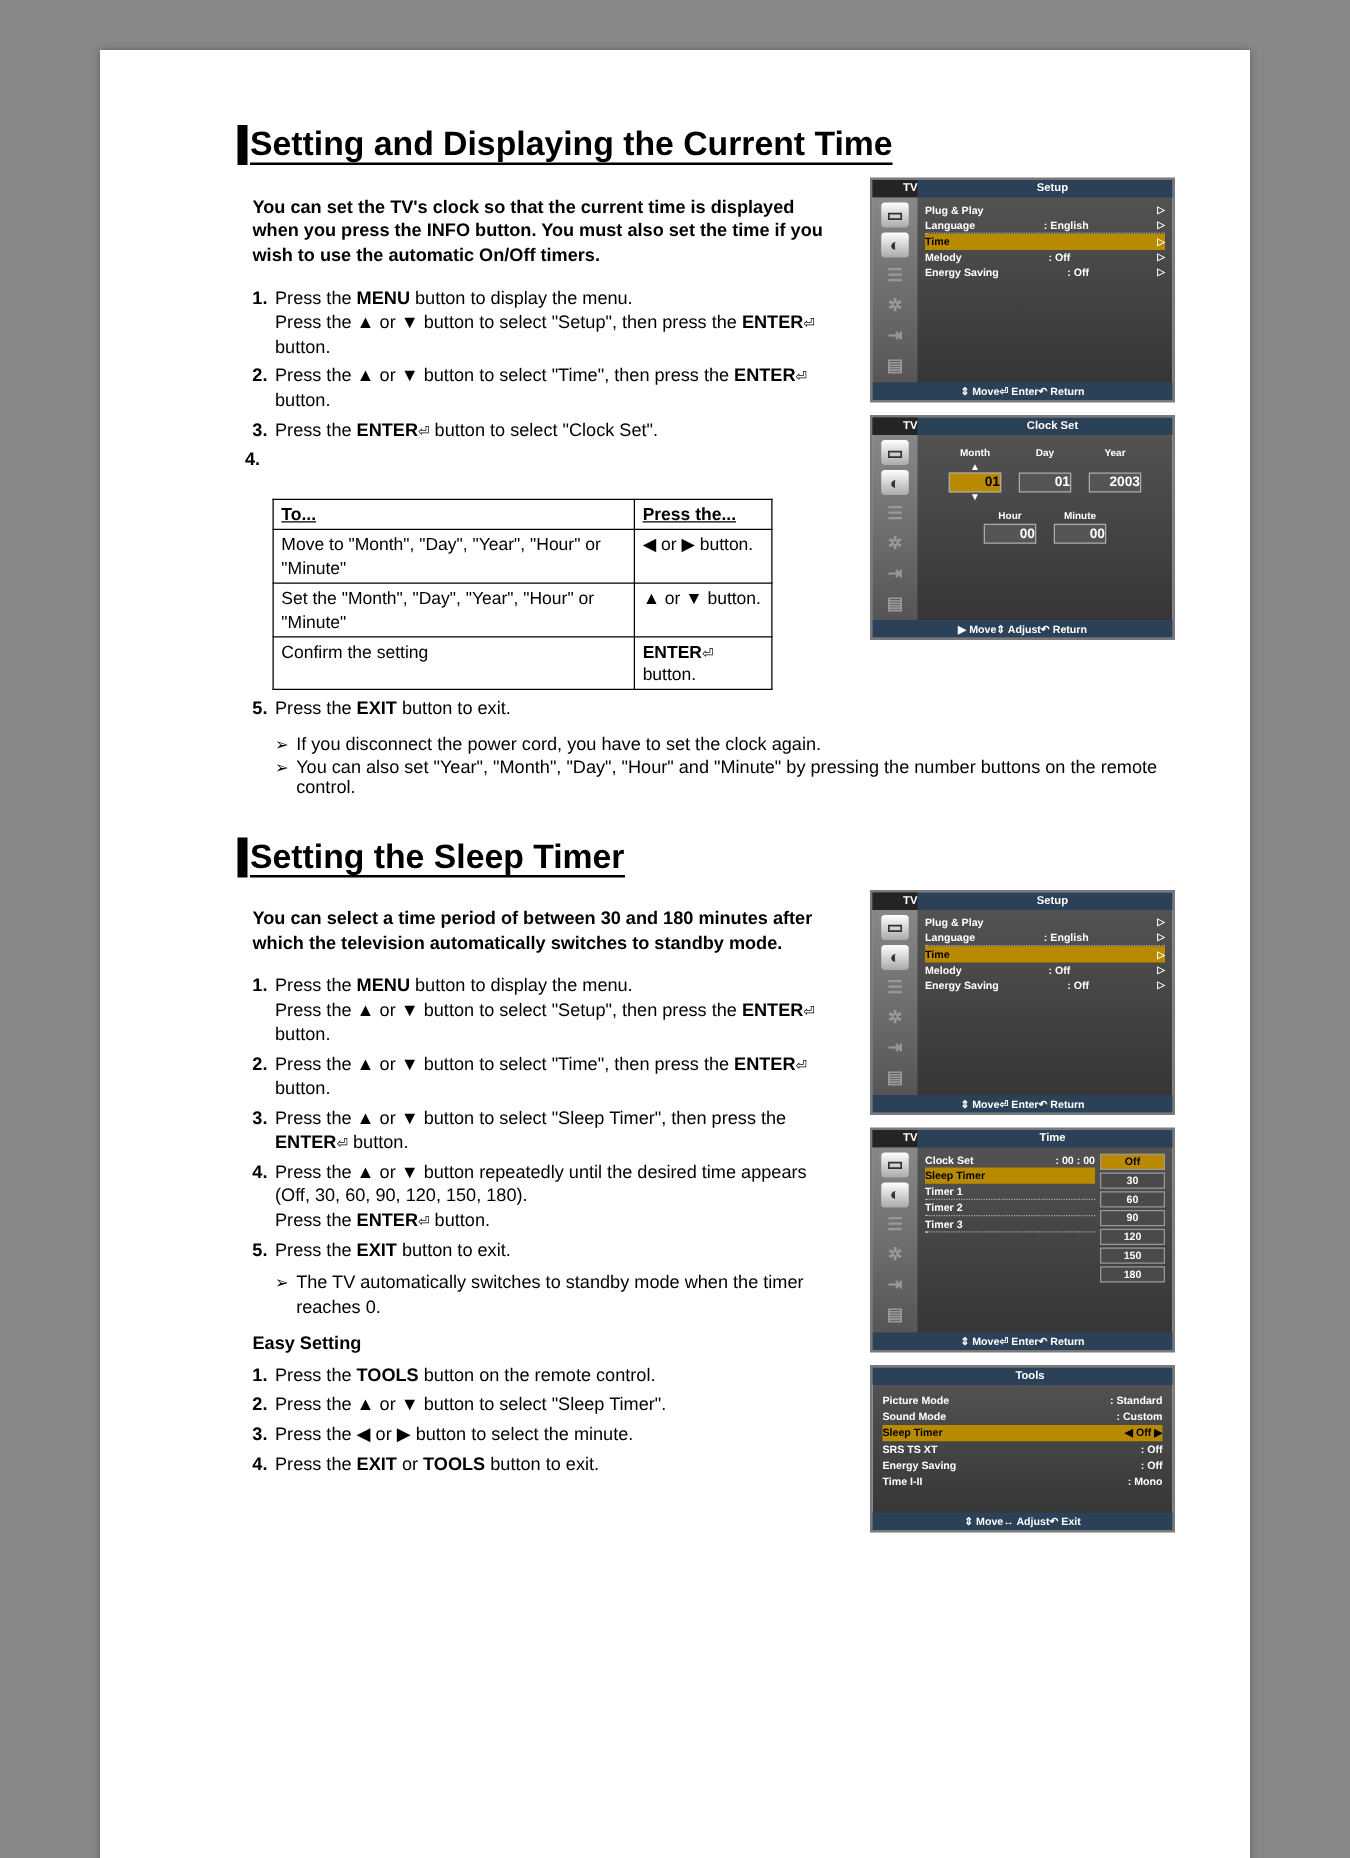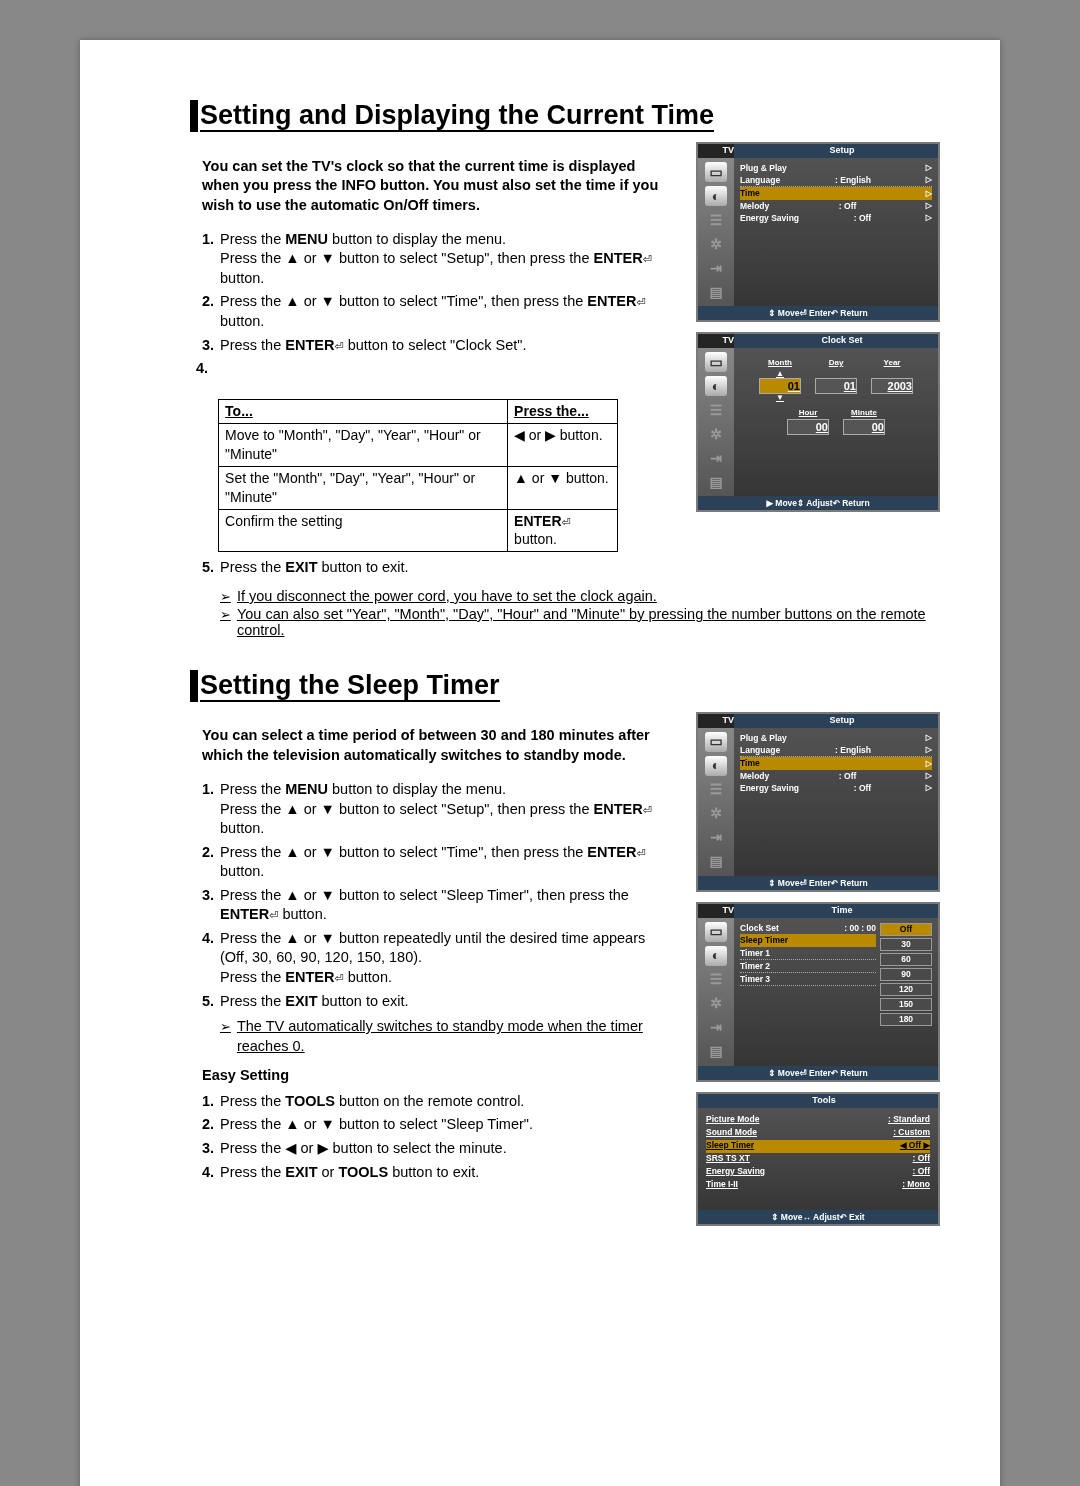--- a/index.html
+++ b/index.html
@@ -80,21 +80,21 @@
     padding: 2px 6px;
     text-align: left;
     vertical-align: top;
   }
   .tbl th { font-weight: bold; text-decoration: underline; }
   .notes {
     margin-top: 6px;
     margin-left: 30px;
     font-size: 14.5px;
   }
-  .note-line { display: flex; gap: 6px; margin-bottom: 2px; text-decoration: underline; }
+  .note-line { display: flex; gap: 6px; margin-bottom: 2px; }
   .note-line .chev::before { content: "➢"; font-size: 13px; }
   .full-width { width: auto; max-width: 740px; }
   .subhead { font-weight: bold; margin-left: 12px; margin-top: 10px; }
 
   
   .osd {
     width: 240px;
     background: linear-gradient(#555,#333);
     border: 2px solid #7a7a7a;
     font-size: 8.5px;
@@ -135,21 +135,20 @@
   .osd-row .arrow { color:#fff; font-size:8px;}
   .osd-row.highlight { background:#b98a00; color:#000; height:13px;}
   .osd-footer {
     background:#2a4158;
     display:flex; justify-content:center; align-items:center;
     font-size:8.5px; height:14px;
   }
   .clock-grid {
     display:flex; flex-wrap:wrap; gap:6px 10px; justify-content:center;
     padding: 6px 0;
-    text-decoration: underline;
   }
   .clock-col { display:flex; flex-direction:column; align-items:center; width:46px;}
   .clock-label { font-size:8px; margin-bottom:2px;}
   .clock-box {
     border:1px solid #aaa; background:#555;
     width:40px; height:14px; text-align:right;
     font-size:11px; line-height:14px;
     color:#fff;
   }
   .clock-box.sel { background:#b98a00; color:#000;}
@@ -158,21 +157,21 @@
     display:flex; flex-direction:column; gap:0;
   }
   .osd-opt {
     border:1px solid #999; background:#4a4a4a;
     font-size:8.5px; text-align:center; height:11px; line-height:11px;
     margin:1px 0; width:50px;
   }
   .osd-opt.sel { background:#b98a00; color:#000;}
   .osd-dotted { border-bottom: 1px dotted #aaa; }
   .tools-body { display:flex; flex-direction:column; gap:0; padding:6px 8px 18px 8px;}
-  .tools-row { display:flex; justify-content:space-between; height:13px; text-decoration:underline;}
+  .tools-row { display:flex; justify-content:space-between; height:13px; align-items:center;}
   .tools-row.highlight { background:#b98a00; color:#000;}
 </style>
 </head>
 <body>
 
 <div class="page">
 
   <div class="section">
     <div class="heading-row">
       <div class="heading-bar"></div>

